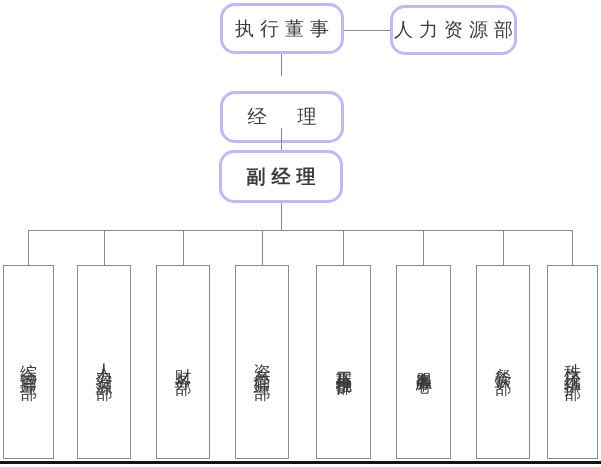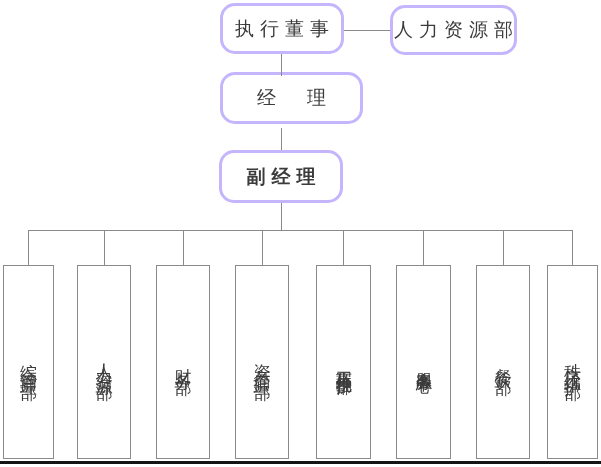--- a/index.html
+++ b/index.html
@@ -28,21 +28,21 @@
     font-size: 19px;
     letter-spacing: 6px;
     text-indent: 6px; 
     white-space: nowrap;
   }
   .rounded {
     border-radius: 15px;
   }
   .node-exec   { left: 220px; top: 3px;   width: 124px; height: 51px; }
   .node-sup    { left: 390px; top: 5px;   width: 127px; height: 50px; }
-  .node-mgr    { left: 220px; top: 72px;  width: 143px; height: 52px; }
+  .node-mgr    { left: 220px; top: 91px;  width: 124px; height: 52px; }
   .node-deputy { left: 219px; top: 150px; width: 124px; height: 53px; font-weight: bold; }
 
   
   .dept {
     position: absolute;
     top: 265px;
     height: 194px;
     box-sizing: border-box;
     border: 1px solid #8a8a8a;
     background: #ffffff;

